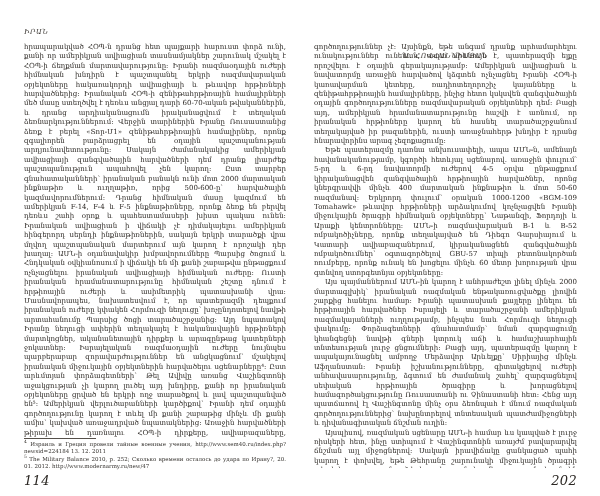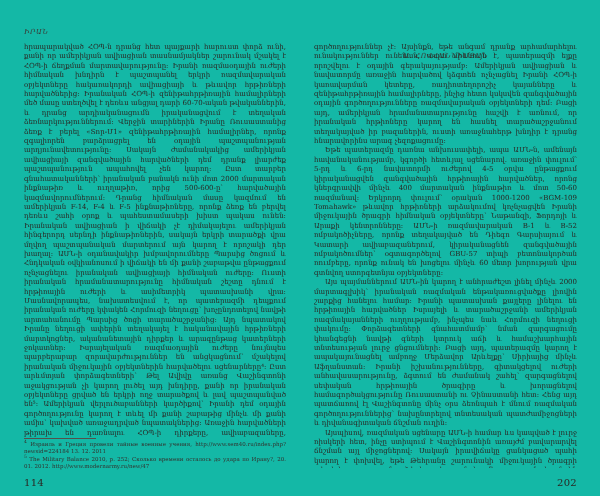--- a/index.html
+++ b/index.html
@@ -3,21 +3,21 @@
 <meta charset="utf-8">
 <style>
   html,body{margin:0;padding:0;}
   body{
     width:600px;height:496px;
     background:#ebe9e4;
     font-family:"DejaVu Serif","DejaVu Sans",serif;
     color:#2a2622;
     overflow:hidden;
   }
-  .spread{position:relative;width:600px;height:496px;background:#14b8a6;}
+  .spread{position:relative;width:600px;height:496px;background:#ffffff;}
   .page{position:absolute;top:0;bottom:0;}
   .page-left{left:24px;width:262px;}
   .page-right{left:314px;width:263px;}
   .running-head{
     position:absolute;top:28px;left:0;right:0;
     font-style:italic;font-size:7px;letter-spacing:0.6px;
     color:#3a3632;white-space:nowrap;
   }
   .running-head.left{text-align:left;}
   .running-head.right{text-align:center;margin-top:24px;}
@@ -37,21 +37,21 @@
     font-size:5.5px;line-height:7.2px;text-align:justify;
     color:#33302c;
   }
   .footnote-rule{
     width:72px;height:0;border-top:0.6px solid #55504a;
     margin:0 0 2px 0;
   }
   .footnotes p{margin:0;text-indent:0;}
   .page-number{
     position:absolute;bottom:8px;
-    font-size:10px;color:#2a2622;letter-spacing:0.3px;
+    font-size:13px;color:#2a2622;letter-spacing:0.3px;font-style:italic;
   }
   .page-number.left{left:0;}
   .page-number.right{right:0;}
 </style>
 </head>
 <body>
 
 <div class="spread">
 
   <div class="page page-left">

